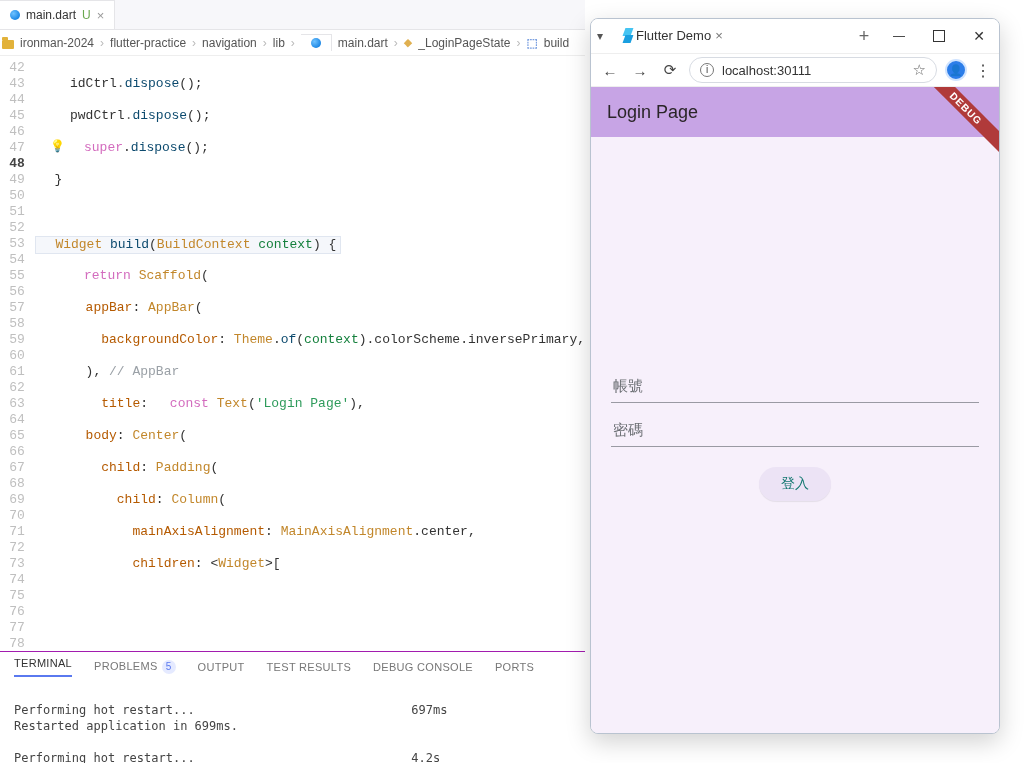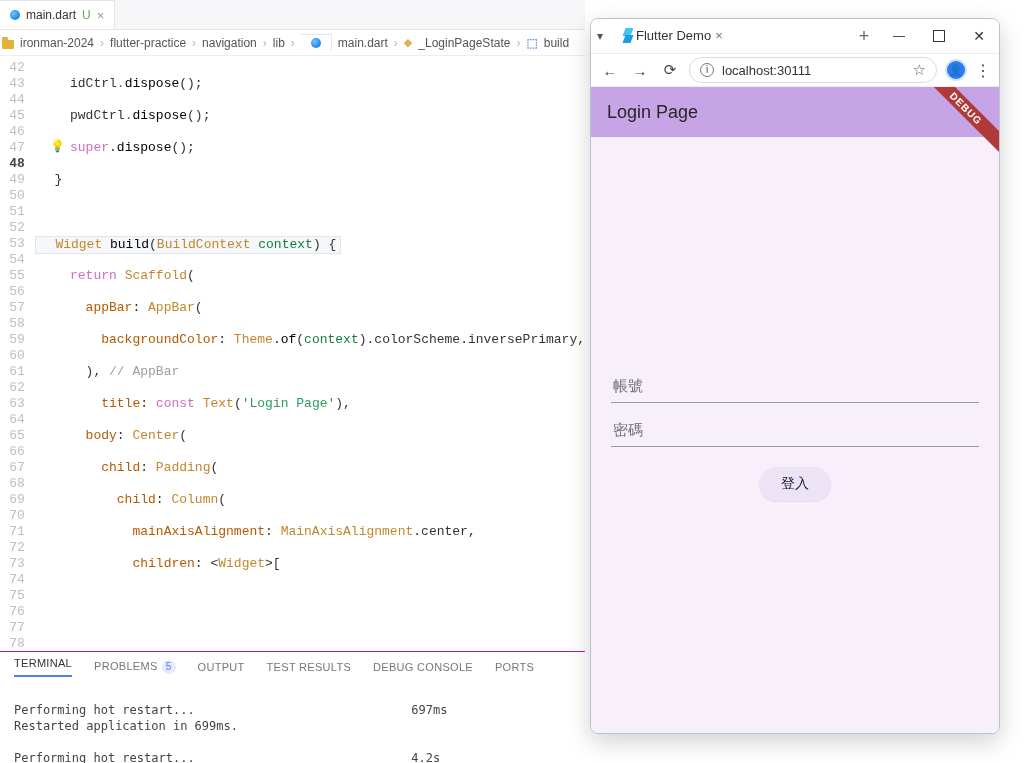--- a/index.html
+++ b/index.html
@@ -24,23 +24,23 @@
   .ico-class  { color:#e0b050; font-size: 11px; }
 
   .code-host { display: flex; height: 596px; overflow: hidden; font-family: Consolas, "Courier New", monospace; font-size: 13px; line-height: 16px; }
   .gutter { width: 48px; text-align: right; color: #bfbfbf; padding: 4px 10px 0 0; background: #fff; position: relative; }
   .gutter .ln { height: 16px; }
   .gutter .ln48 { color:#444; font-weight:600; }
   .gutter .bulb { position:absolute; left: 50px; top: calc(4px + 16px*5 - 1px); font-size:12px; }
   .code { flex: 1; padding: 4px 0 0 4px; white-space: pre; color: #333; position: relative; }
   .code .row { height: 16px; }
   .hl-row { background: #f5f7fb; border: 1px solid #e0e6f0; display:inline-block; padding:0 4px; margin-left:-4px; }
-  .kw { color: #d36cbe; } 
+  .kw { color: #d36cbe; margin-left: 14px; } 
   .cls { color: #c2872b; } 
-  .fn  { color: #000000; } 
+  .fn  { color: #0c4a6e; } 
   .id  { color: #15803d; }
   .prop{ color: #b55a00; }
   .str { color: #2e9b5b; }
   .num { color: #2e70d6; }
   .cmt { color: #9aa0a6; }
   .op  { color: #666; }
   .ann { color: #c0a050; }
 
   .terminal-panel { position: absolute; left: 0; right: 0; bottom: 0; height: 112px; border-top: 1px solid #a21caf; background: #fff; }
   .term-tabs { display: flex; align-items: center; gap: 22px; padding: 0 14px; height: 30px; font-size: 11px; color: #777; }
@@ -76,21 +76,21 @@
   .appbar { height: 50px; background: #c7a4e5; display:flex; align-items:center; padding: 0 16px; color: #2a2528; font-size: 18px; font-weight: 500; }
   .debug-banner { position:absolute; top:0; right:0; width:80px; height:80px; overflow:hidden; pointer-events:none; }
   .debug-banner span { position:absolute; top:14px; right:-22px; width:110px; text-align:center; transform: rotate(45deg); background:#b03a3a; color:#fff; font-size:10px; font-weight:bold; padding:2px 0; letter-spacing:1px; }
 
   .flutter-body { position:absolute; left:0; right:0; top:50px; bottom:0; display:flex; align-items:center; justify-content:center; padding: 16px 20px; }
   .col { width:100%; display:flex; flex-direction:column; align-items:center; }
   .tf { width:100%; border:0; border-bottom:1px solid #9a9aa3; background:transparent; font-size:15px; padding: 8px 2px; color:#5e6066; outline:none; }
   .tf::placeholder { color:#6e7176; }
   .gap10 { height:10px; }
   .gap20 { height:20px; }
-  .ebtn { background:#ece3f5; color:#0f172a; border:0; border-radius:22px; padding: 8px 22px; font-size:14px; box-shadow: 0 1px 1px rgba(0,0,0,.08); }
+  .ebtn { background:#ece3f5; color:#0f766e; border:0; border-radius:22px; padding: 8px 22px; font-size:14px; box-shadow: 0 1px 1px rgba(0,0,0,.08); }
 
   .star { color:#666; font-size:15px; }
 </style>
 </head>
 <body>
 
 <div class="editor-area">
 
   <div class="tabs-row">
     <div class="tab">

